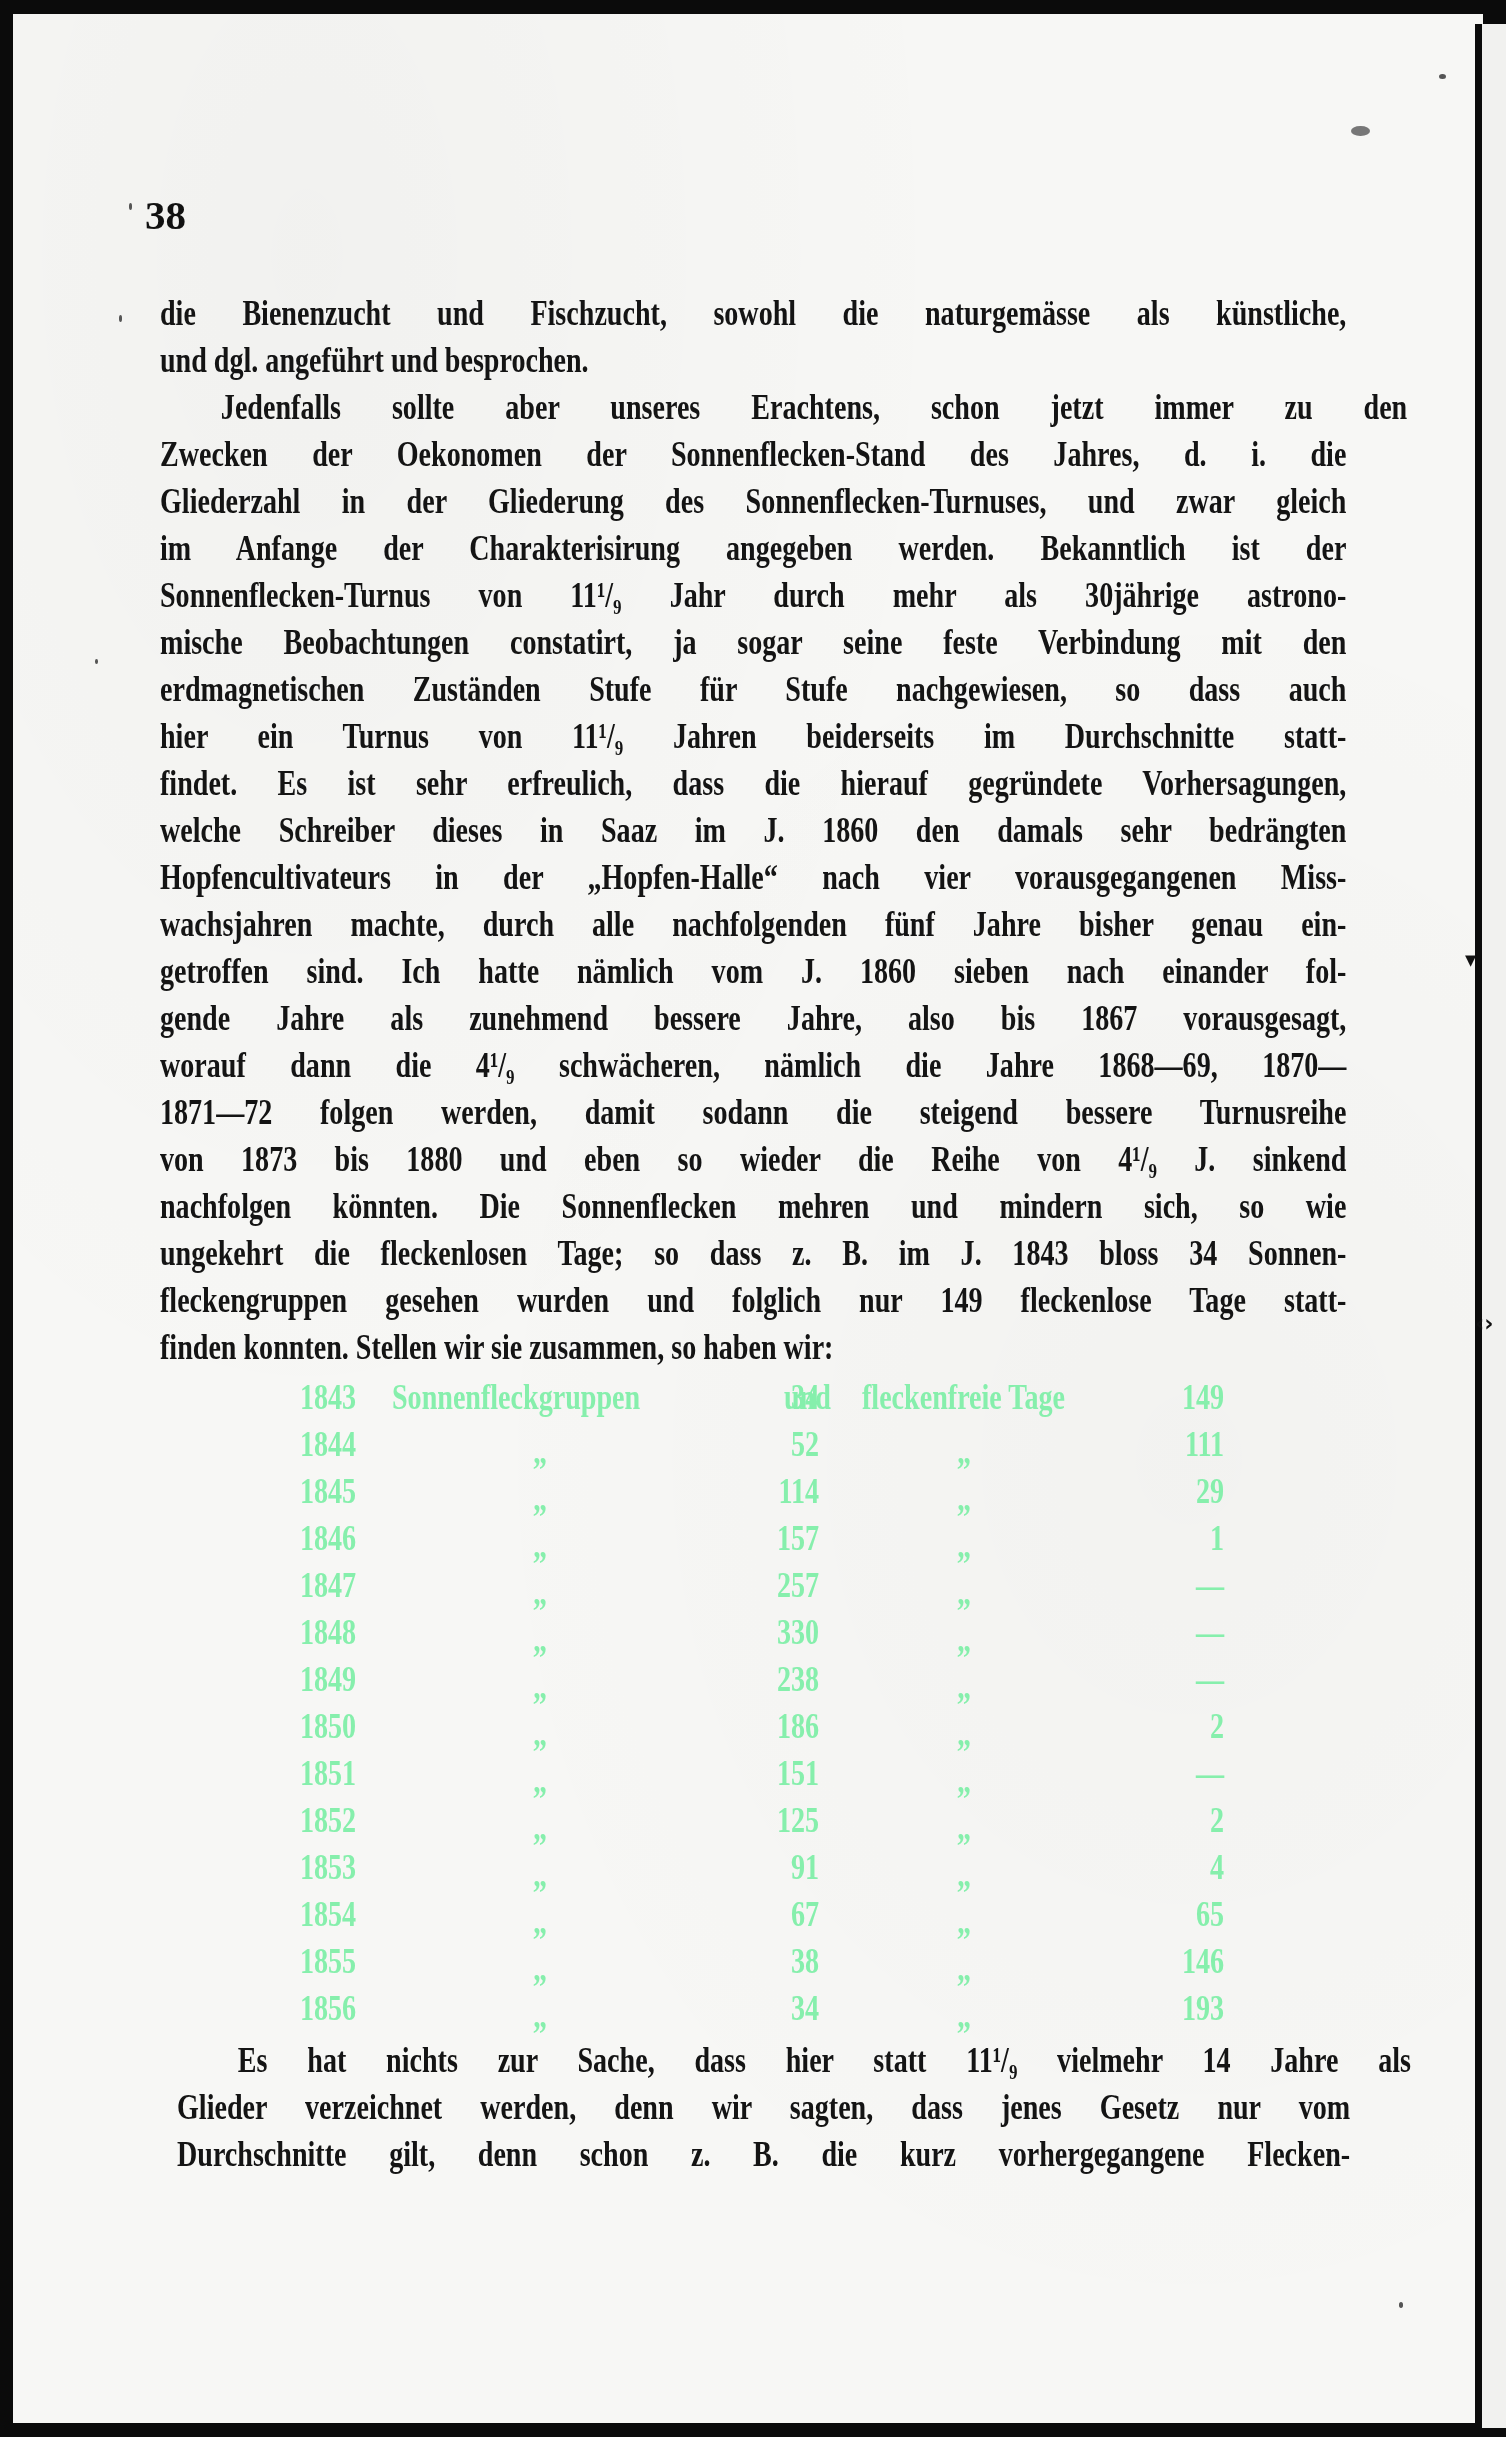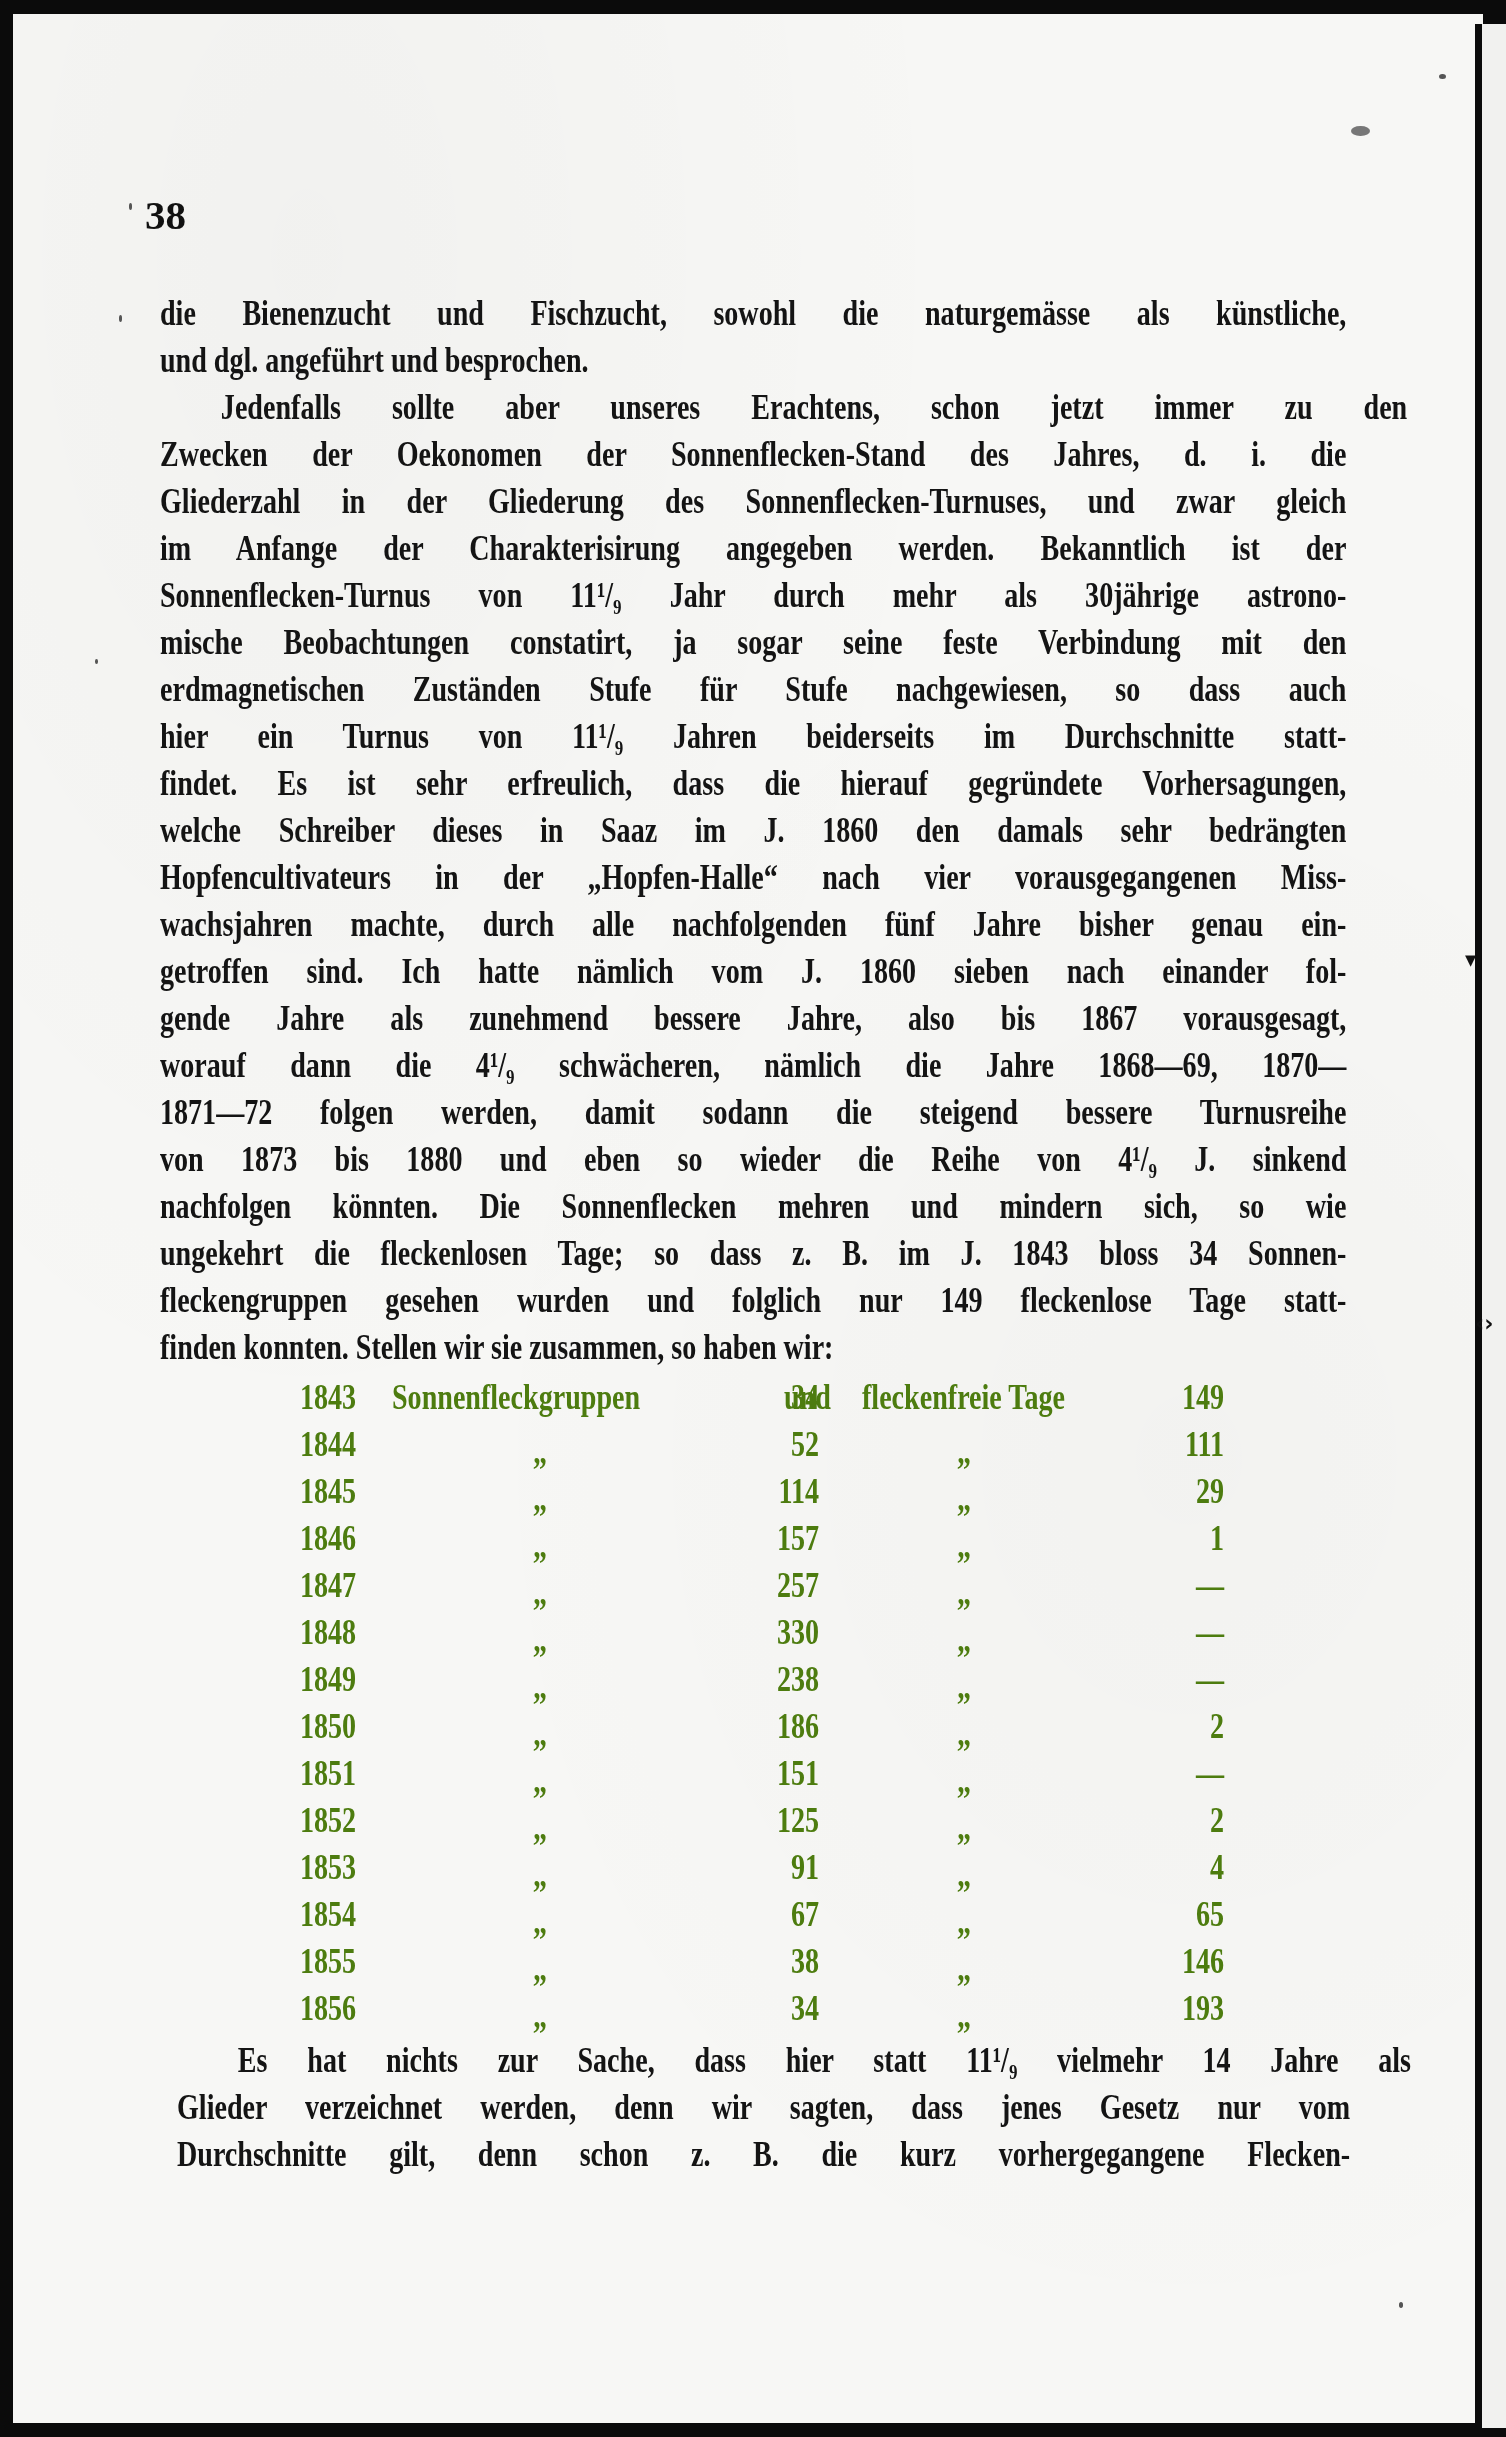--- a/index.html
+++ b/index.html
@@ -104,21 +104,21 @@
       left: 293px;
       top: 1374px;
       width: 931px;
     }
     .trow {
       position: relative;
       height: 47px;
       font-family: "Liberation Serif", serif;
       font-weight: bold;
       font-size: 36px;
-      color: #4d7c0f;
+      color: #86efac;
       white-space: nowrap;
     }
     .trow span { position: absolute; top: 0; line-height: 47px; transform: scaleX(0.78); transform-origin: left top; }
     .c-year { left: 6.9px; }
     .c-label1 { left: 99px; }
     .c-ditto1 { left: 240px; top: 6.9px !important; }
     .c-groups { right: 405px; transform-origin: right top !important; text-align: right; }
     .c-und { left: 491px; }
     .c-label2 { left: 569px; }
     .c-ditto2 { left: 664px; top: 6.9px !important; }

